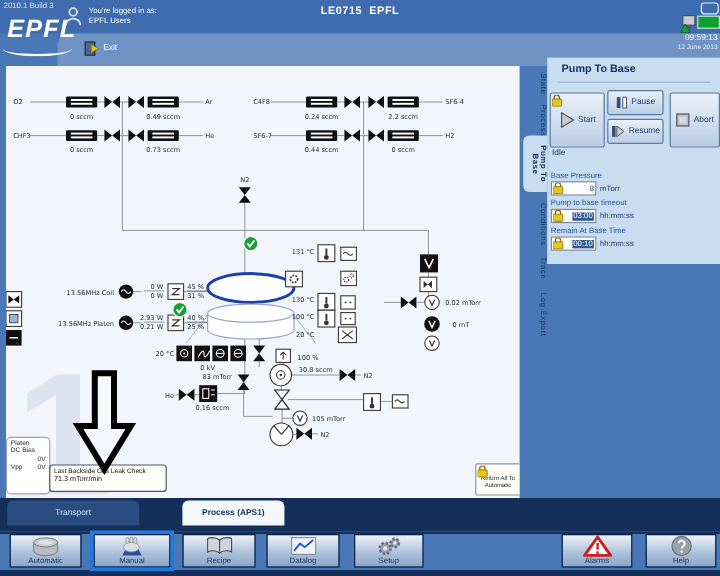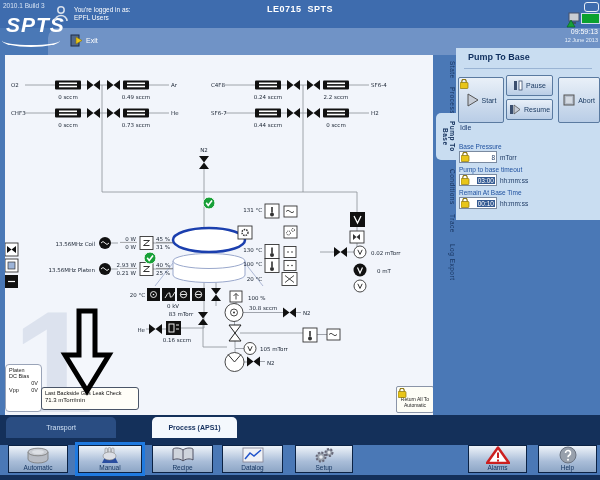--- a/index.html
+++ b/index.html
@@ -74,41 +74,41 @@
   #btn-manual{outline:3px solid #1f7ae0;}
 </style>
 </head>
 <body>
 
 <div id="screen">
 
   <div class="abs" id="topband"></div>
   <div class="abs" id="midband"></div>
   <div class="abs" id="buildtext">2010.1 Build 3</div>
-  <div class="abs" id="logo">SPTS</div>
+  <div class="abs" id="logo">EPFL</div>
   <div class="abs" id="swoosh"></div>
 
   <svg class="abs" style="left:54px;top:5px" width="14" height="17">
     <circle cx="7" cy="5" r="3.2" fill="none" stroke="#d8e0ec" stroke-width="1.5"></circle>
     <path d="M1,16 a6,5.5 0 0 1 12,0" fill="none" stroke="#d8e0ec" stroke-width="1.5"></path>
   </svg>
   <div class="abs" id="loggedin">
     <div>You're logged in as:</div>
     <div>EPFL Users</div>
   </div>
 
   <div class="abs" id="exitbtn">
     <svg width="13" height="13">
       <rect x="1" y="1" width="8" height="11" fill="#51688c" stroke="#1c2c48" stroke-width="1"></rect>
       <polygon points="12,6.5 6,3 6,10" fill="#e8c51a" stroke="#8a7208" stroke-width="0.6"></polygon>
     </svg>
     <span id="exitlabel">Exit</span>
   </div>
 
-  <div class="abs" id="machinetitle">LE0715  SPTS</div>
+  <div class="abs" id="machinetitle">LE0715  EPFL</div>
 
   <div class="abs" id="pill"></div>
   <div class="abs" id="greenbar"></div>
   <svg class="abs" style="left:566px;top:11px" width="14" height="17">
     <rect x="3" y="2" width="10" height="8" fill="#c8cdd4" stroke="#44506a" stroke-width="1"></rect>
     <rect x="6" y="11" width="4" height="2" fill="#44506a"></rect>
     <polygon points="1,16 9,16 5,9" fill="#18a038" stroke="#0c6424" stroke-width="0.7"></polygon>
   </svg>
   <div class="abs" id="clocktime">09:59:13</div>
   <div class="abs" id="clockdate">12 June 2013</div>

